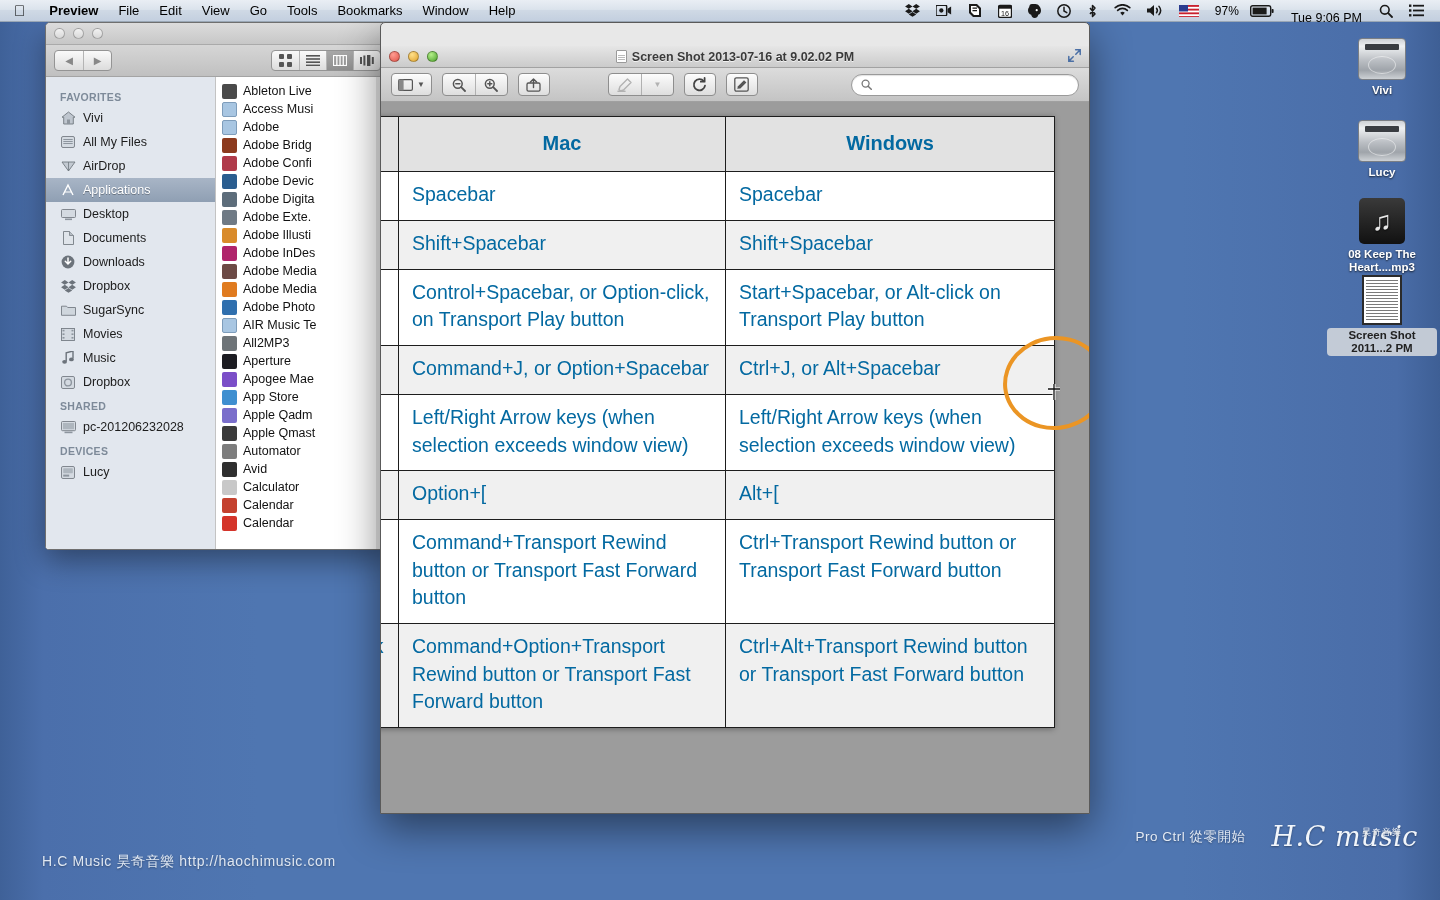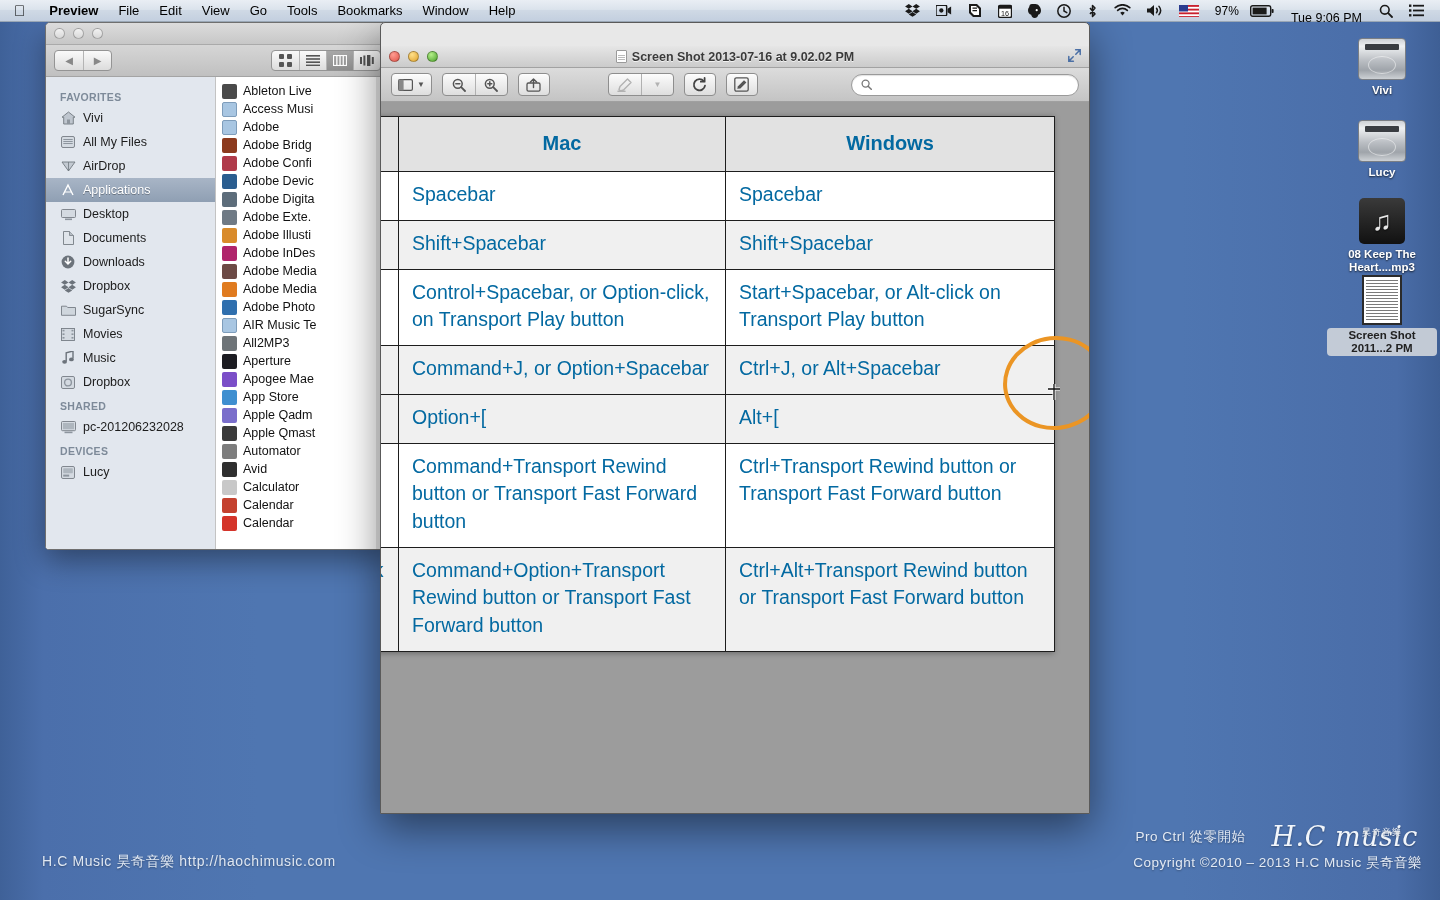--- a/index.html
+++ b/index.html
@@ -802,20 +802,25 @@
             <tr>
               <td class="c0">k</td>
               <td>Control+Spacebar, or Option-click, on Transport Play button</td>
               <td>Start+Spacebar, or Alt-click on Transport Play button</td>
             </tr>
             <tr class="alt">
               <td class="c0"></td>
               <td>Command+J, or Option+Spacebar</td>
               <td>Ctrl+J, or Alt+Spacebar</td>
             </tr>
+            <tr>
+              <td class="c0"></td>
+              <td>Left/Right Arrow keys (when selection exceeds window view)</td>
+              <td>Left/Right Arrow keys (when selection exceeds window view)</td>
+            </tr>
             <tr class="alt">
               <td class="c0"></td>
               <td>Option+[</td>
               <td>Alt+[</td>
             </tr>
             <tr>
               <td class="c0"></td>
               <td>Command+Transport Rewind button or Transport Fast Forward button</td>
               <td>Ctrl+Transport Rewind button or Transport Fast Forward button</td>
             </tr>
@@ -840,14 +845,13 @@
 
 <div id="footer-left">H.C Music 昊奇音樂  http://haochimusic.com</div>
 <div id="footer-right">
   <div class="row">
     <span>Pro Ctrl 從零開始</span>
     <span class="hc-logo">
       <span>H.C music</span>
       <span class="cjk-sup">昊奇音樂</span>
     </span>
   </div>
-  <div>Copyright ©2010 – 2013 H.C Music 昊奇音樂</div>
 </div>
 
 </body></html>

